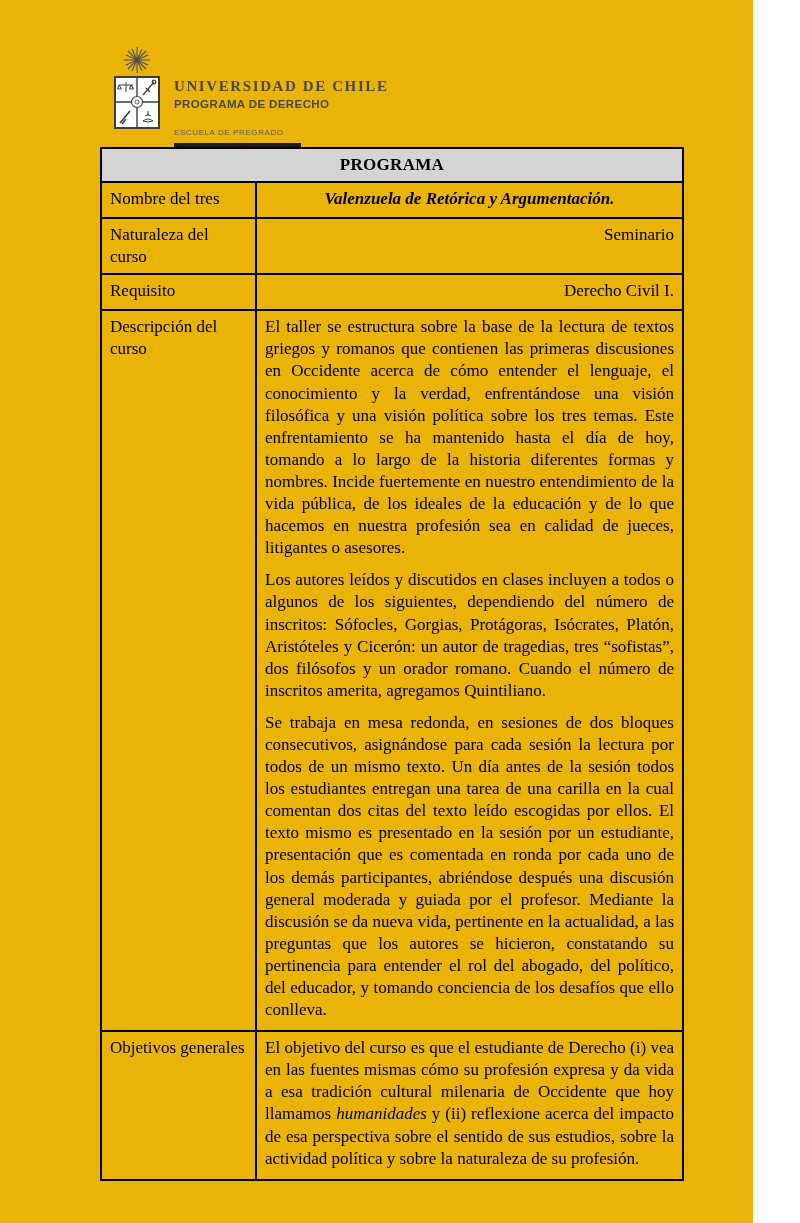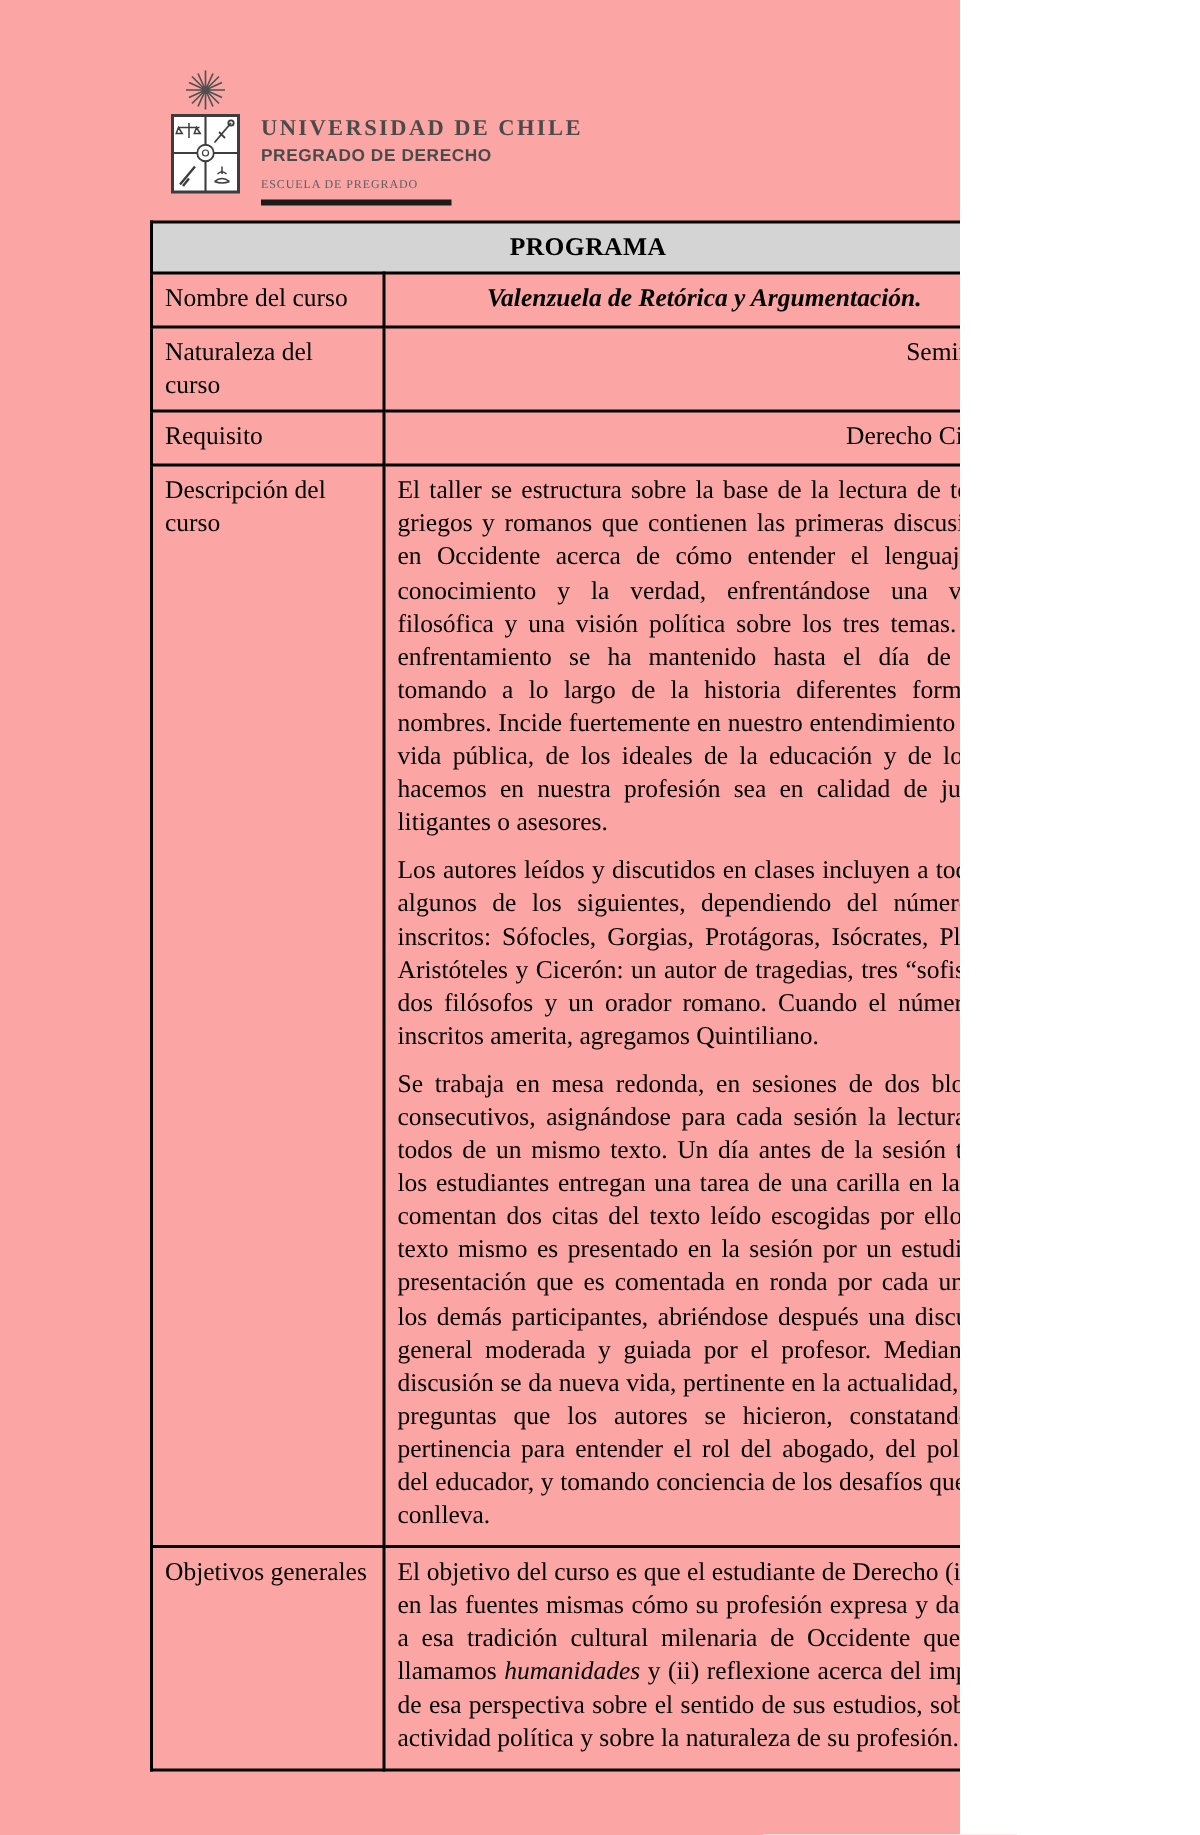--- a/index.html
+++ b/index.html
@@ -1,20 +1,20 @@
 <!DOCTYPE html>
 <html lang="es"><head>
 <meta charset="utf-8">
 <style>
   html, body { margin: 0; padding: 0; background: #ffffff; }
   .page {
     position: relative;
-    width: 640px;
+    width: 753px;
     height: 1223px;
-    background: #fca5a5;
+    background: #eab308;
     font-family: "Liberation Serif", serif;
     color: #000000;
     overflow: hidden;
   }
 
   
   .logo-block {
     position: absolute;
     left: 110px;
     top: 44px;
@@ -37,25 +37,25 @@
   .logo-faculty {
     font-family: "Liberation Sans", sans-serif;
     font-size: 11.5px;
     font-weight: 600;
     letter-spacing: 0.4px;
     color: #4a4a4a;
     margin-top: 3px;
     white-space: nowrap;
   }
   .logo-school {
-    font-family: Liberation Serif, serif;
+    font-family: Liberation Sans, sans-serif;
     font-size: 8px;
     letter-spacing: 0.6px;
     color: #5e5e5e;
-    margin-top: 8px;
+    margin-top: 18px;
     white-space: nowrap;
   }
   .logo-bar {
     width: 127px;
     height: 4px;
     background: #1b1b1b;
     margin-top: 6px;
   }
 
   
@@ -141,37 +141,37 @@
       </g>
 
       <g stroke="#3d3d3d" stroke-width="1" fill="none">
         <path d="M33,77 q5,-4 10,0 M33,77 q5,2 10,0"></path>
         <path d="M35,72 q3,-3 6,0"></path>
         <line x1="38" y1="67" x2="38" y2="72"></line>
       </g>
     </svg>
     <div class="logo-text">
       <div class="logo-university">UNIVERSIDAD DE CHILE</div>
-      <div class="logo-faculty">PREGRADO DE DERECHO</div>
+      <div class="logo-faculty">PROGRAMA DE DERECHO</div>
       <div class="logo-school">ESCUELA DE PREGRADO</div>
       <div class="logo-bar"></div>
     </div>
   </div>
 
   <table class="program-table">
     <colgroup>
       <col class="col-label">
       <col>
     </colgroup>
     <tbody>
       <tr>
         <td class="header-cell" colspan="2">PROGRAMA</td>
       </tr>
       <tr class="short-row">
-        <td class="label-cell">Nombre del curso</td>
+        <td class="label-cell">Nombre del tres</td>
         <td class="value-cell course-name-cell">Valenzuela de Retórica y Argumentación.</td>
       </tr>
       <tr class="short-row">
         <td class="label-cell">Naturaleza del curso</td>
         <td class="value-cell">Seminario</td>
       </tr>
       <tr class="short-row">
         <td class="label-cell">Requisito</td>
         <td class="value-cell">Derecho Civil I.</td>
       </tr>

